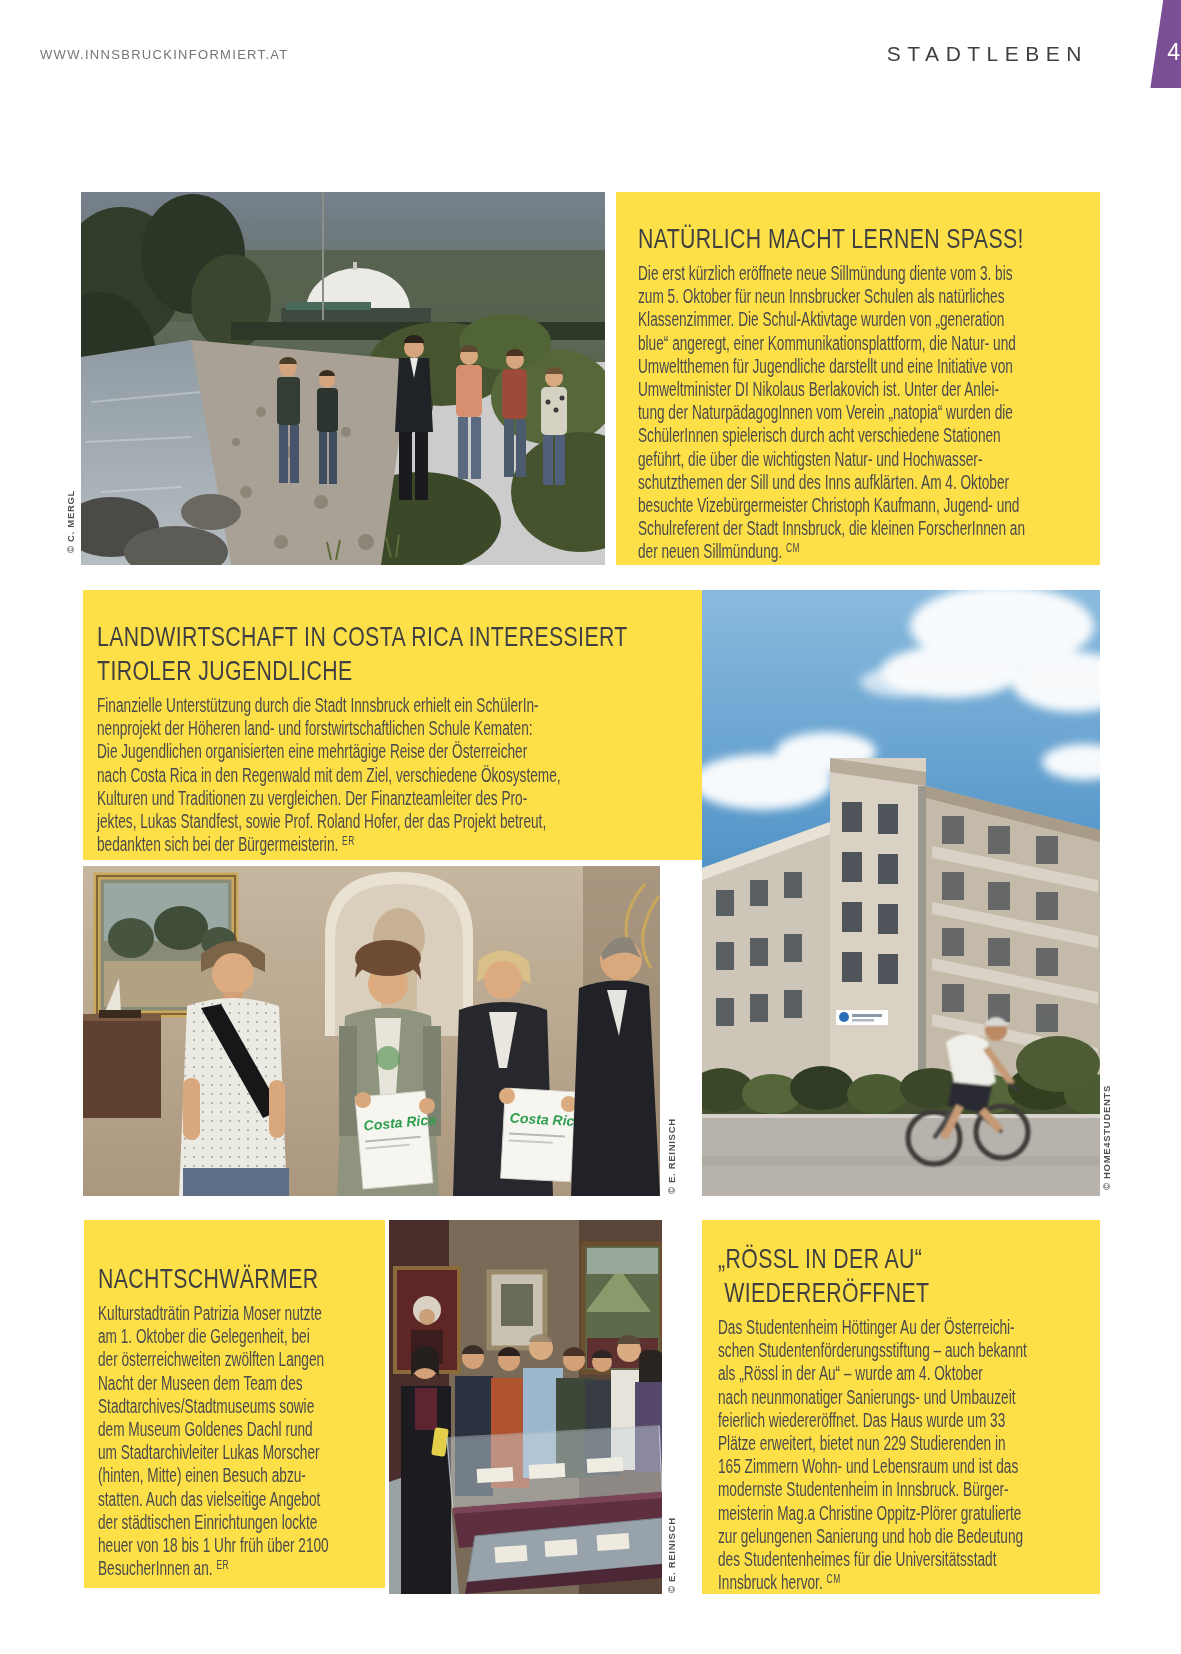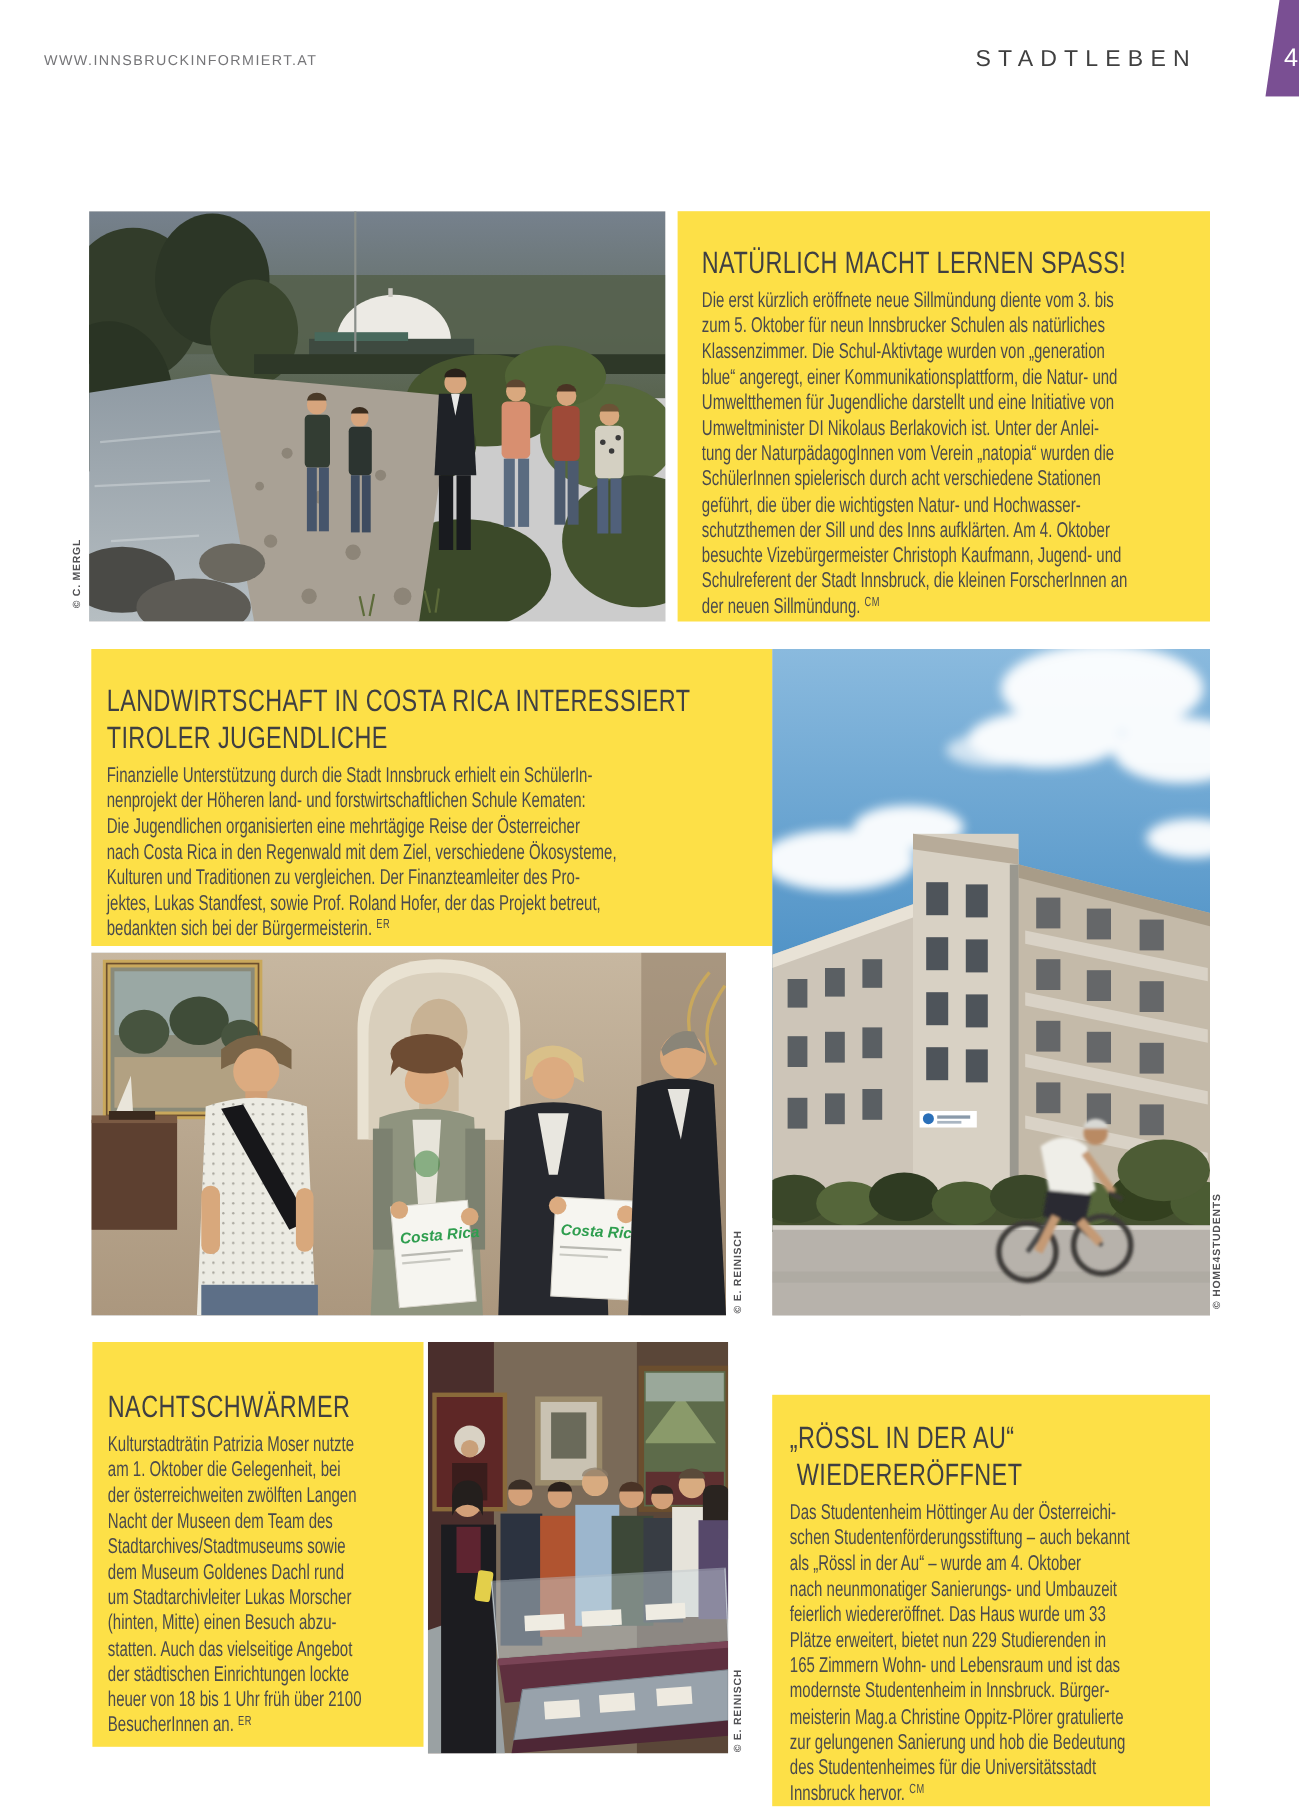--- a/index.html
+++ b/index.html
@@ -17,21 +17,21 @@
   .page-tab { position:absolute; left:1148px; top:0; width:80px; height:88px;
     background:#7a4f93; clip-path:polygon(19% 0, 96% 0, 61% 100%, 3% 100%);
     display:flex; align-items:center; justify-content:center; }
   .page-number { color:#ffffff; font-size:23px; margin-top:16px; margin-right:16px; }
 
   
   .graybox { position:absolute; background:#fde047; box-sizing:border-box; }
   #box-sill   { left:616px; top:192px;  width:484px; height:373px; padding:30px 22px 0 22px; }
   #box-cr     { left:83px;  top:590px;  width:688px; height:270px; padding:30px 14px 0 14px; }
   #box-nacht  { left:84px;  top:1220px; width:301px; height:368px; padding:42px 14px 0 14px; }
-  #box-roessl { left:702px; top:1220px; width:398px; height:374px; padding:22px 16px 0 16px;margin-top:48px; }
+  #box-roessl { left:702px; top:1220px; width:398px; height:374px; padding:22px 16px 0 16px; }
 
   .article-title { color:#3f3f42; font-size:28px; line-height:34px; font-weight:400;
     letter-spacing:0.5px; white-space:pre; transform:scaleX(0.76); transform-origin:0 0; }
   .article-body { color:#4a4a4d; font-size:19.5px; line-height:23.2px; margin-top:6px;
     white-space:pre; transform:scaleX(0.70); transform-origin:0 0; }
   .initials { font-size:12px; letter-spacing:0.8px; position:relative; top:-6px; }
 
   
   .photo { position:absolute; overflow:hidden; background:#cccccc; }
   #photo-sill     { left:81px;  top:192px;  width:524px; height:373px; }

